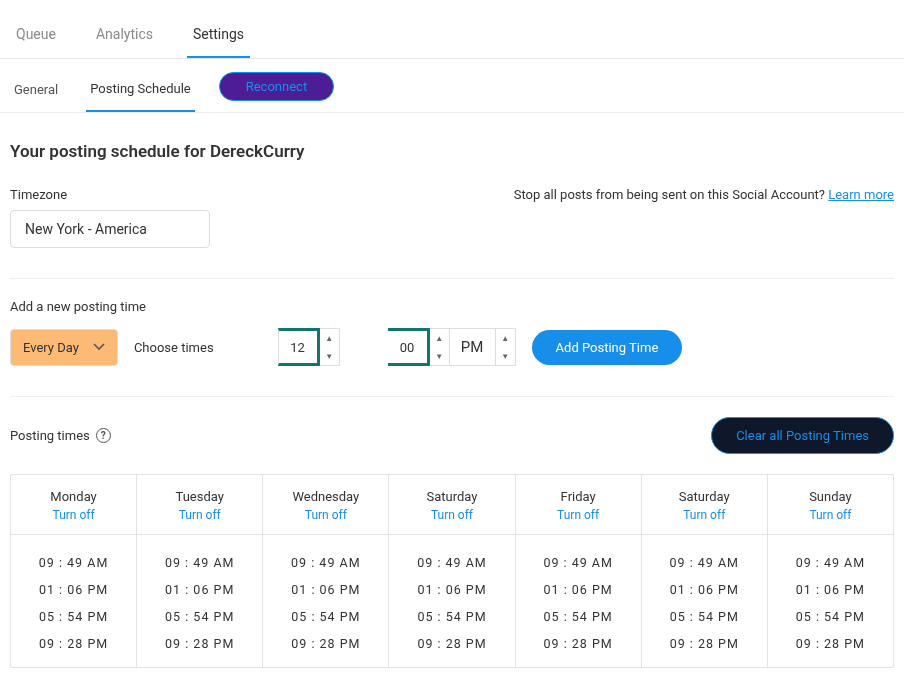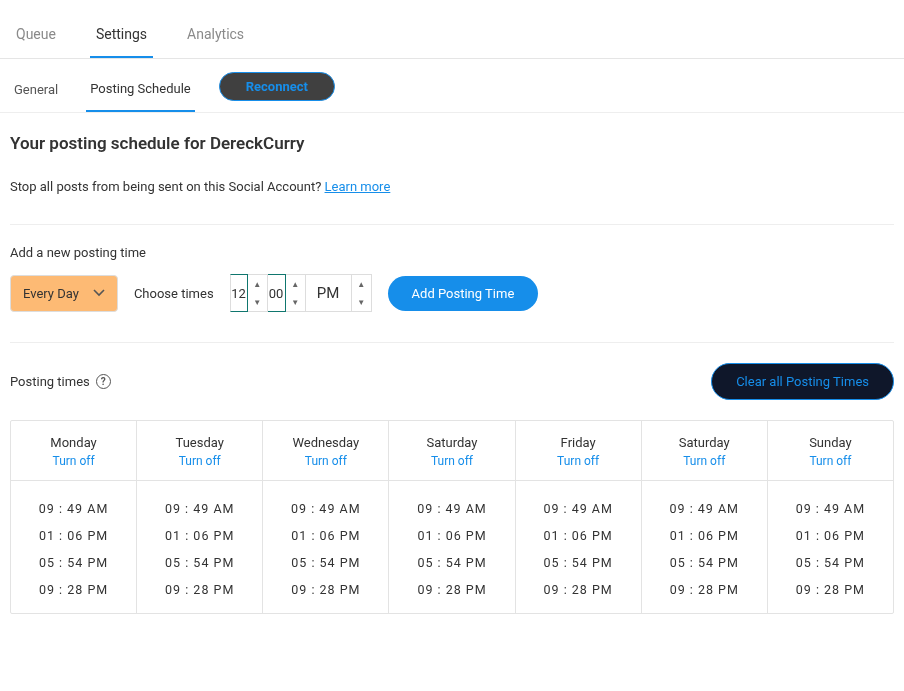--- a/index.html
+++ b/index.html
@@ -7,43 +7,43 @@
 
     
     .main-tabs { display: flex; gap: 28px; padding: 8px 10px 0 10px; border-bottom: 1px solid #e5e5e5; margin-top:10px;}
     .main-tab { padding: 8px 6px 14px 6px; color: #8a8a8a; cursor: pointer; font-size: 14px; }
     .main-tab.active { color: #333; border-bottom: 2px solid #168eea; }
 
     
     .sub-row { display: flex; align-items: center; gap: 24px; padding: 12px 10px 0 10px; border-bottom: 1px solid #eee; }
     .sub-tab { padding: 10px 4px 14px 4px; color: #555; cursor: pointer; font-size: 13px; }
     .sub-tab.active { border-bottom: 2px solid #168eea; color:#333;}
-    .pill-btn { border: 1px solid #168eea; color: #168eea; background: #404040; border-radius: 20px; padding: 6px 26px; font-size: 13px; cursor: pointer; margin-bottom:10px;font-weight:bold;}
+    .pill-btn { border: 1px solid #168eea; color: #168eea; background: #4c1d95; border-radius: 20px; padding: 6px 26px; font-size: 13px; cursor: pointer; margin-bottom:10px;}
 
     .content { padding: 10px 10px 30px 10px; }
-    h2 { font-size: 17px; font-weight: 600; margin-top: 10px; }
+    h2 { font-size: 17px; font-weight: 600; margin-top: 18px; }
 
     .section-split { display: flex; justify-content: space-between; align-items: flex-start; margin-top: 26px; gap: 30px; }
     .tz-block { display:flex; flex-direction:column; gap:8px; }
     .tz-block label { font-size: 13px; color:#333; }
     .tz-select { border: 1px solid #ddd; border-radius: 4px; padding: 10px 14px; font-size: 14px; width: 200px; cursor:pointer; background:#fff;}
     .stop-side { text-align:right; display:flex; flex-direction:column; align-items:flex-end; gap:14px;}
     .stop-side .msg { font-size: 13px; color:#333;}
     .stop-side .msg a { color:#168eea; text-decoration:underline; }
     .primary-pill { background:#168eea; color:#fff; border:none; border-radius:20px; padding:8px 30px; font-size:13px; cursor:pointer;}
     .primary-pill-wide { background:#168eea; color:#fff; border:none; border-radius:20px; padding:10px 24px; font-size:13px; cursor:pointer;}
 
     hr.sep { border:none; border-top:1px solid #eee; margin: 30px 0 20px 0; }
 
     .add-row-label { font-size:13px; margin-bottom:14px;}
     .add-row { display:flex; align-items:center; gap: 16px; }
     .dropdown-box { border:1px solid #ddd; border-radius:4px; padding: 10px 12px; display:flex; align-items:center; gap:14px; cursor:pointer; font-size:13px; background:#fdba74;}
     .chev { font-size:12px; color:#666; }
     .time-group { display:flex; align-items:center; }
-    .num-box { border:1px solid #0f766e; width:18px; height:38px; display:flex; align-items:center; justify-content:center; font-size:13px; }
+    .num-box { border:3px solid #0f766e; width:42px; height:38px; display:flex; align-items:center; justify-content:center; font-size:13px;margin-left:48px; }
     .ampm-box { border:1px solid #ddd; width:46px; height:38px; display:flex; align-items:center; justify-content:center; font-size:15px; }
     .updown { display:flex; flex-direction:column; border:1px solid #ddd; width:20px; height:38px; }
     .updown div { flex:1; display:flex; align-items:center; justify-content:center; font-size:8px; color:#666; cursor:pointer;}
     .time-group > * { border-left:none; }
     .time-group > *:first-child { border-left:1px solid #ddd;}
     .ct-label { font-size:13px; }
 
     .pt-header { display:flex; align-items:center; justify-content:space-between; margin-bottom:20px;}
     .pt-label { display:flex; align-items:center; gap:6px; font-size:13px;}
     .help-icon { width:15px; height:15px; border:1.5px solid #555; border-radius:50%; display:flex; align-items:center; justify-content:center; font-size:10px; font-weight:bold; color:#555;}
@@ -56,34 +56,38 @@
     .day-head .dname{ font-size:13px; color:#333;}
     .day-head .toff { font-size:12px; color:#168eea; margin-top:4px; cursor:pointer;text-align:center;}
     .day-body { border-top:1px solid #e3e3e3; padding: 14px 4px 10px 4px; }
     .slot { text-align:center; font-size:12.5px; padding:6px 0; letter-spacing:1px;}
   </style>
 </head>
 <body>
 
 <div class="main-tabs">
   <div class="main-tab">Queue</div>
+  <div class="main-tab">Analytics</div>
   <div class="main-tab active">Settings</div>
-  <div class="main-tab">Analytics</div>
 </div>
 
 <div class="sub-row">
   <div class="sub-tab">General</div>
   <div class="sub-tab active">Posting Schedule</div>
   <button class="pill-btn">Reconnect</button>
 </div>
 
 <div class="content">
   <h2>Your posting schedule for DereckCurry</h2>
 
   <div class="section-split">
+    <div class="tz-block">
+      <label>Timezone</label>
+      <div class="tz-select">New York - America</div>
+    </div>
     <div class="stop-side">
       <div class="msg">
         <span>Stop all posts from being sent on this Social Account? </span><a href="#">Learn more</a>
       </div>
     </div>
   </div>
 
   <hr class="sep">
 
   <div class="add-row-label">Add a new posting time</div>

